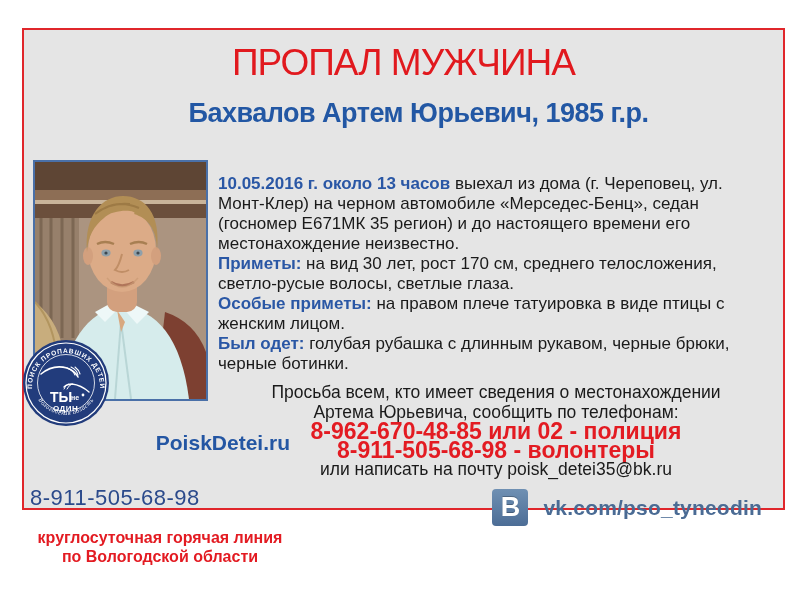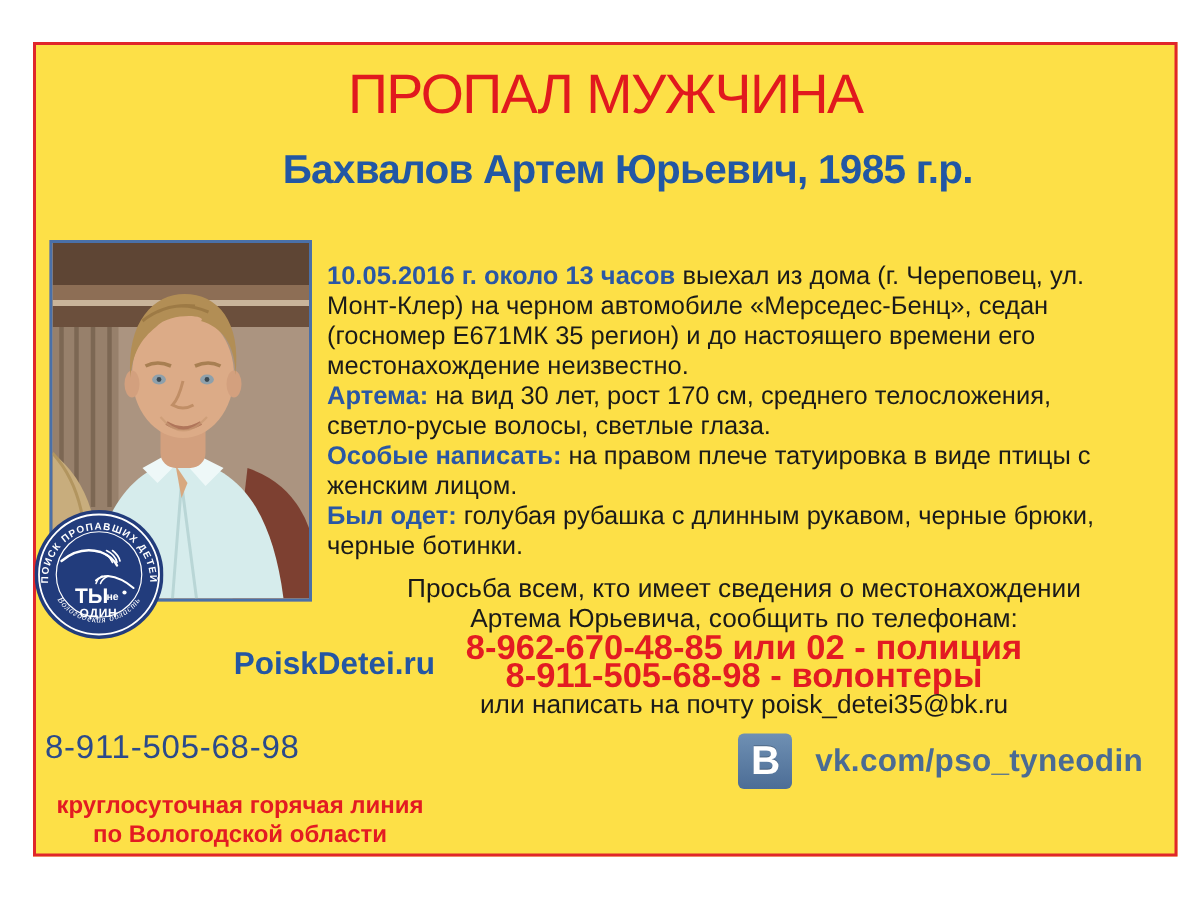--- a/index.html
+++ b/index.html
@@ -2,22 +2,22 @@
 <html><head>
 <meta charset="utf-8">
 <style>
   html,body{margin:0;padding:0;}
   body{
     width:800px;height:600px;background:#ffffff;position:relative;
     font-family:"Liberation Sans","DejaVu Sans",sans-serif;
     -webkit-font-smoothing:antialiased;
   }
   .poster{
-    position:absolute;left:22px;top:28px;width:763px;height:543px;
-    border:2px solid #e0262b;box-sizing:border-box;background:#fde047;
+    position:absolute;left:22px;top:28px;width:763px;height:482px;
+    border:2px solid #e0262b;box-sizing:border-box;background:#e5e5e5;
   }
   .title{
     position:absolute;left:0;right:0;top:12px;text-align:center;
     font-size:37px;color:#e1191e;letter-spacing:-1px;font-weight:400;
   }
   .subtitle{
     position:absolute;left:0;right:0;top:68px;text-align:center;
     font-size:27px;color:#2257a4;font-weight:700;letter-spacing:-0.5px;padding-left:30px;
   }
   
@@ -149,23 +149,23 @@
   <div class="hotline-caption">
     <div>круглосуточная горячая линия</div>
     <div>по Вологодской области</div>
   </div>
 
   <div class="right-col">
     <div class="body-line"><span class="lead">10.05.2016 г. около 13 часов</span><span> выехал из дома (г. Череповец, ул.</span></div>
     <div class="body-line"><span>Монт-Клер) на черном автомобиле «Мерседес-Бенц», седан</span></div>
     <div class="body-line"><span>(госномер Е671МК 35 регион) и до настоящего времени его</span></div>
     <div class="body-line"><span>местонахождение неизвестно.</span></div>
-    <div class="body-line"><span class="lead">Артема:</span><span> на вид 30 лет, рост 170 см, среднего телосложения,</span></div>
+    <div class="body-line"><span class="lead">Приметы:</span><span> на вид 30 лет, рост 170 см, среднего телосложения,</span></div>
     <div class="body-line"><span>светло-русые волосы, светлые глаза.</span></div>
-    <div class="body-line"><span class="lead">Особые написать:</span><span> на правом плече татуировка в виде птицы с</span></div>
+    <div class="body-line"><span class="lead">Особые приметы:</span><span> на правом плече татуировка в виде птицы с</span></div>
     <div class="body-line"><span>женским лицом.</span></div>
     <div class="body-line"><span class="lead">Был одет:</span><span> голубая рубашка с длинным рукавом, черные брюки,</span></div>
     <div class="body-line"><span>черные ботинки.</span></div>
 
 
     <div class="appeal-block">
       <div class="appeal-line">Просьба всем, кто имеет сведения о местонахождении</div>
       <div class="appeal-line">Артема Юрьевича, сообщить по телефонам:</div>
       <div class="phone-line">8-962-670-48-85 или 02 - полиция</div>
       <div class="phone-line">8-911-505-68-98 - волонтеры</div>

